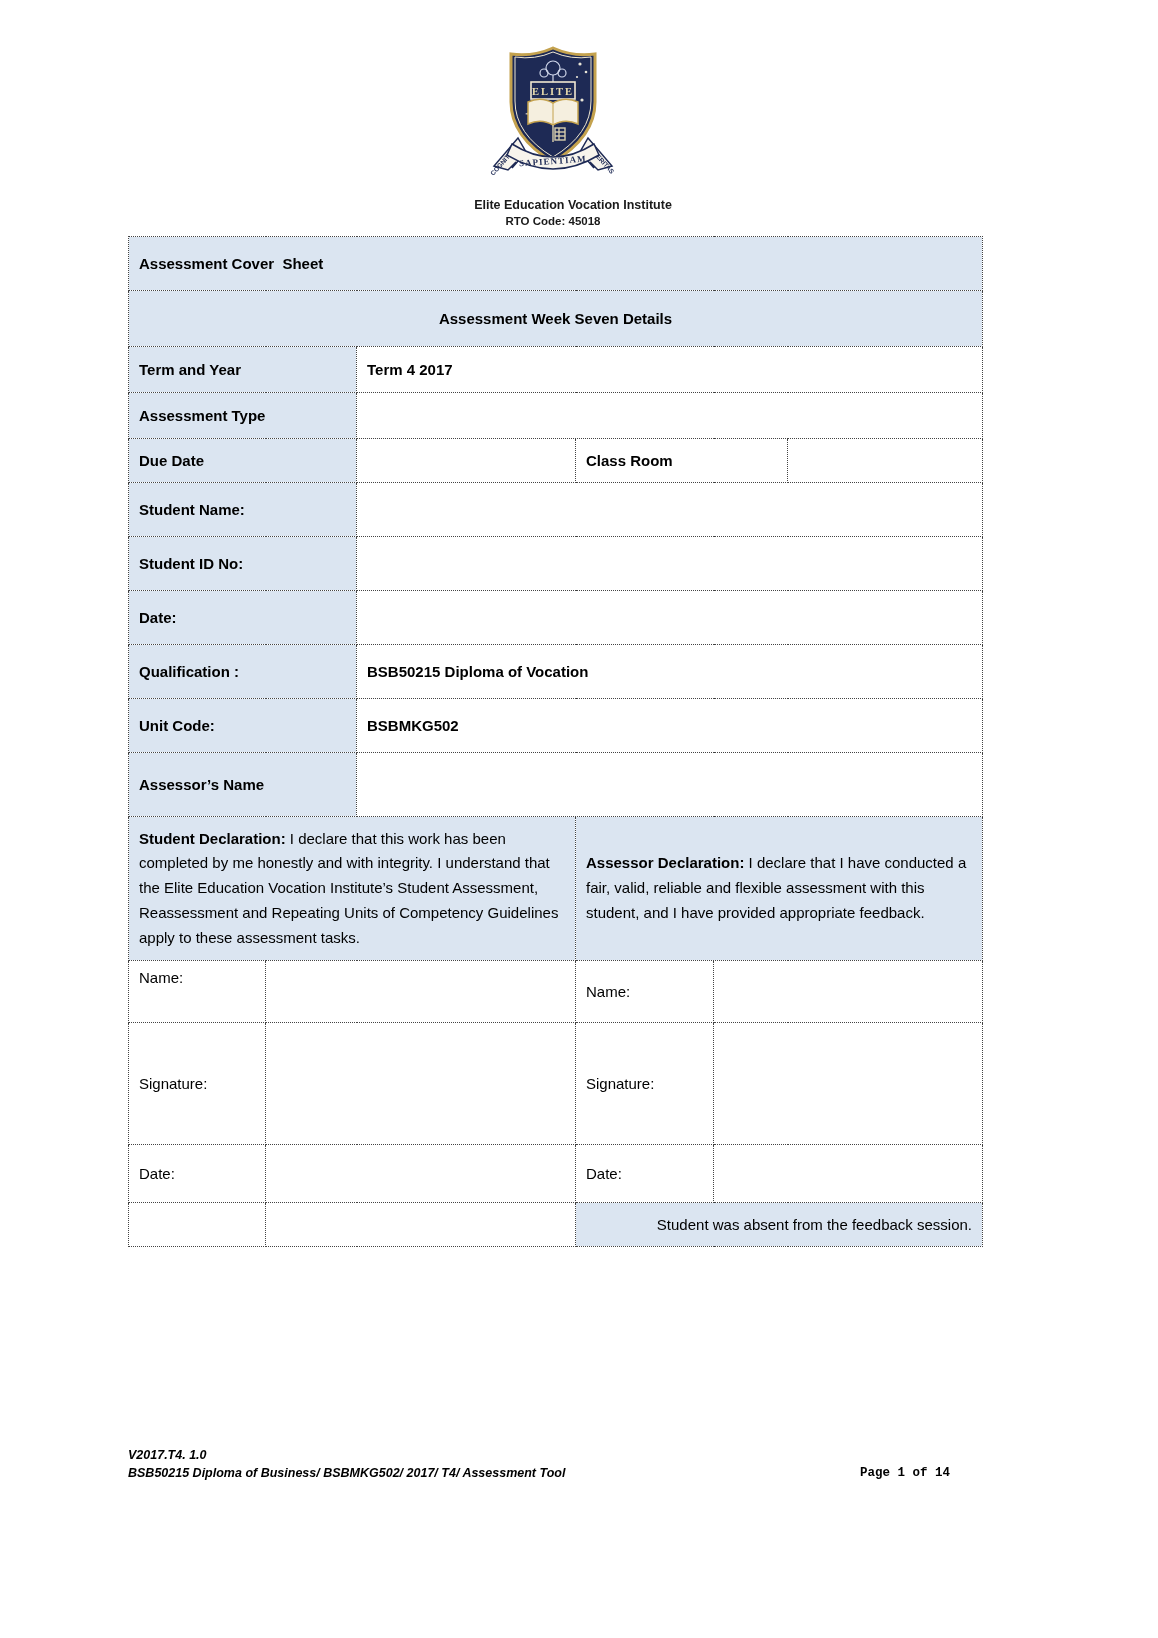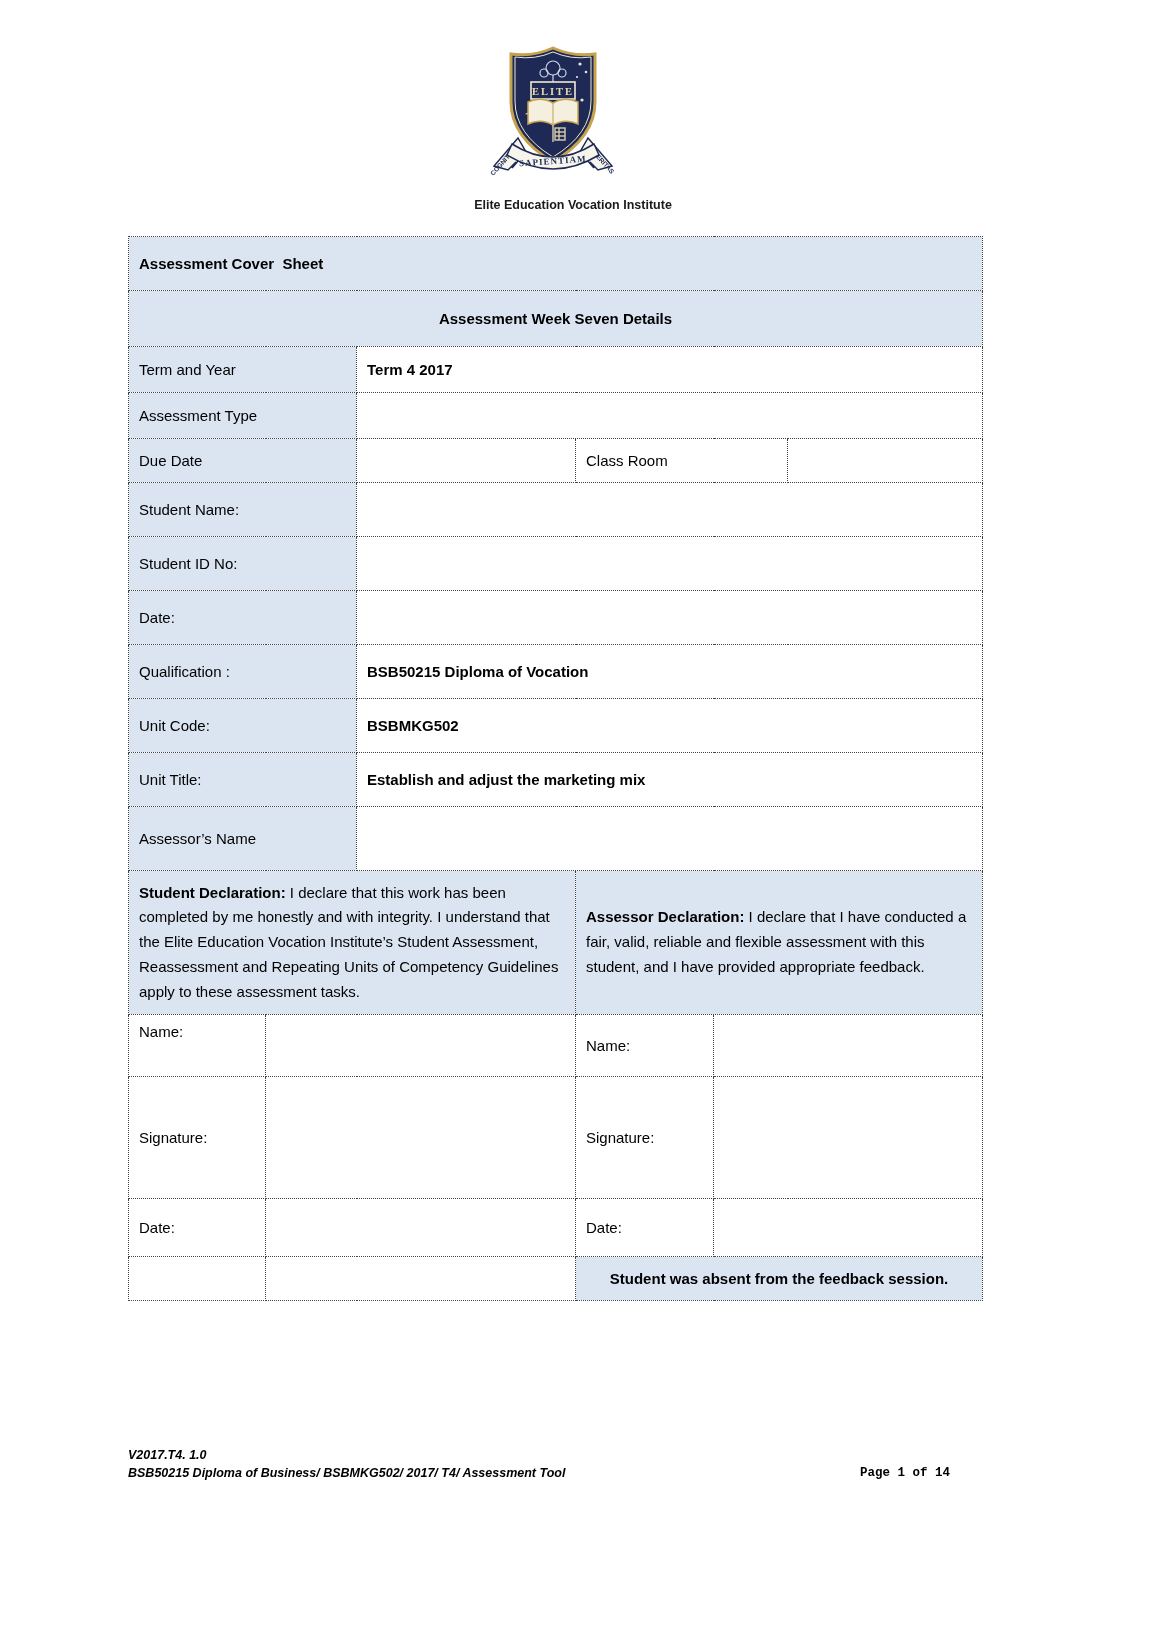--- a/index.html
+++ b/index.html
@@ -33,33 +33,33 @@
     overflow:hidden;
   }
   .bluebg{background:#dbe5f1;}
   .titlecell{
     text-align:left;font-weight:bold;font-size:21px;
     white-space:pre-wrap;
   }
   .subtitlecell{
     text-align:center;font-weight:bold;font-size:20px;
   }
-  .lbl{font-weight:normal;}
+  .lbl{font-weight:bold;}
   .val{font-weight:bold;background:#fff;}
   .plain{font-weight:normal;background:#fff;}
   .decl{
     vertical-align:top;
     font-size:14px;
     font-weight:normal;
     line-height:1.65;
     padding:6px 12px 6px 10px;
   }
   .decl b{font-weight:bold;}
   .absent-cell{
-    text-align:center;font-weight:bold;font-size:15px;
+    text-align:right;font-weight:normal;font-size:15px;
   }
   .footer{
     position:absolute;left:128px;top:1448px;width:822px;
     font-size:12.5px;font-weight:bold;font-style:italic;
   }
   .footer .line2{display:flex;justify-content:space-between;margin-top:4px;}
   .footer .page-num{font-style:normal;font-weight:bold;font-family:Liberation Mono, monospace;}
 </style>
 </head>
 <body>
@@ -101,20 +101,21 @@
       <rect x="77" y="86" width="10" height="12"></rect>
       <line x1="77" y1="90" x2="87" y2="90"></line>
       <line x1="77" y1="94" x2="87" y2="94"></line>
       <line x1="81" y1="86" x2="81" y2="98"></line>
     </g>
 
     <path d="M34 102 Q 75 128 116 102 L 121 113 Q 75 141 29 113 Z" fill="#f7f4ec" stroke="#1e2a55" stroke-width="1.5"></path>
     <text x="75" y="122" font-size="9" font-weight="bold" letter-spacing="1" fill="#1e2a55" text-anchor="middle" transform="rotate(-4 75 122)" font-family="Liberation Serif, serif">SAPIENTIAM</text>
   </svg>
   <div class="inst-name">Elite Education Vocation Institute</div>
+  <div class="rto-code">RTO Code: 45018</div>
 </div>
 
 <table class="cover">
   <colgroup>
     <col style="width:137px">
       <col style="width:91px">
       <col style="width:219px">
     <col style="width:138px">
       <col style="width:74px">
       <col style="width:195px">
@@ -153,24 +154,20 @@
     <td colspan="4" class="val"></td>
   </tr>
   <tr style="height:54px">
     <td colspan="2" class="bluebg lbl">Qualification :</td>
     <td colspan="4" class="val">BSB50215 Diploma of Vocation</td>
   </tr>
   <tr style="height:54px">
     <td colspan="2" class="bluebg lbl">Unit Code:</td>
     <td colspan="4" class="val">BSBMKG502</td>
   </tr>
-  <tr style="height:54px">
-    <td colspan="2" class="bluebg lbl">Unit Title:</td>
-    <td colspan="4" class="val">Establish and adjust the marketing mix</td>
-  </tr>
   <tr style="height:64px">
     <td colspan="2" class="bluebg lbl">Assessor’s Name</td>
     <td colspan="4" class="val"></td>
   </tr>
   <tr style="height:144px">
     <td colspan="3" class="bluebg decl">
       <b>Student Declaration:</b><span> I declare that this work has been completed by me honestly and with integrity. I understand that the Elite Education Vocation Institute’s Student Assessment, Reassessment and Repeating Units of Competency Guidelines apply to these assessment tasks.</span>
     </td>
     <td colspan="3" class="bluebg decl">
       <b>Assessor Declaration:</b><span> I declare that I have conducted a fair, valid, reliable and flexible assessment with this student, and I have provided appropriate feedback.</span>

